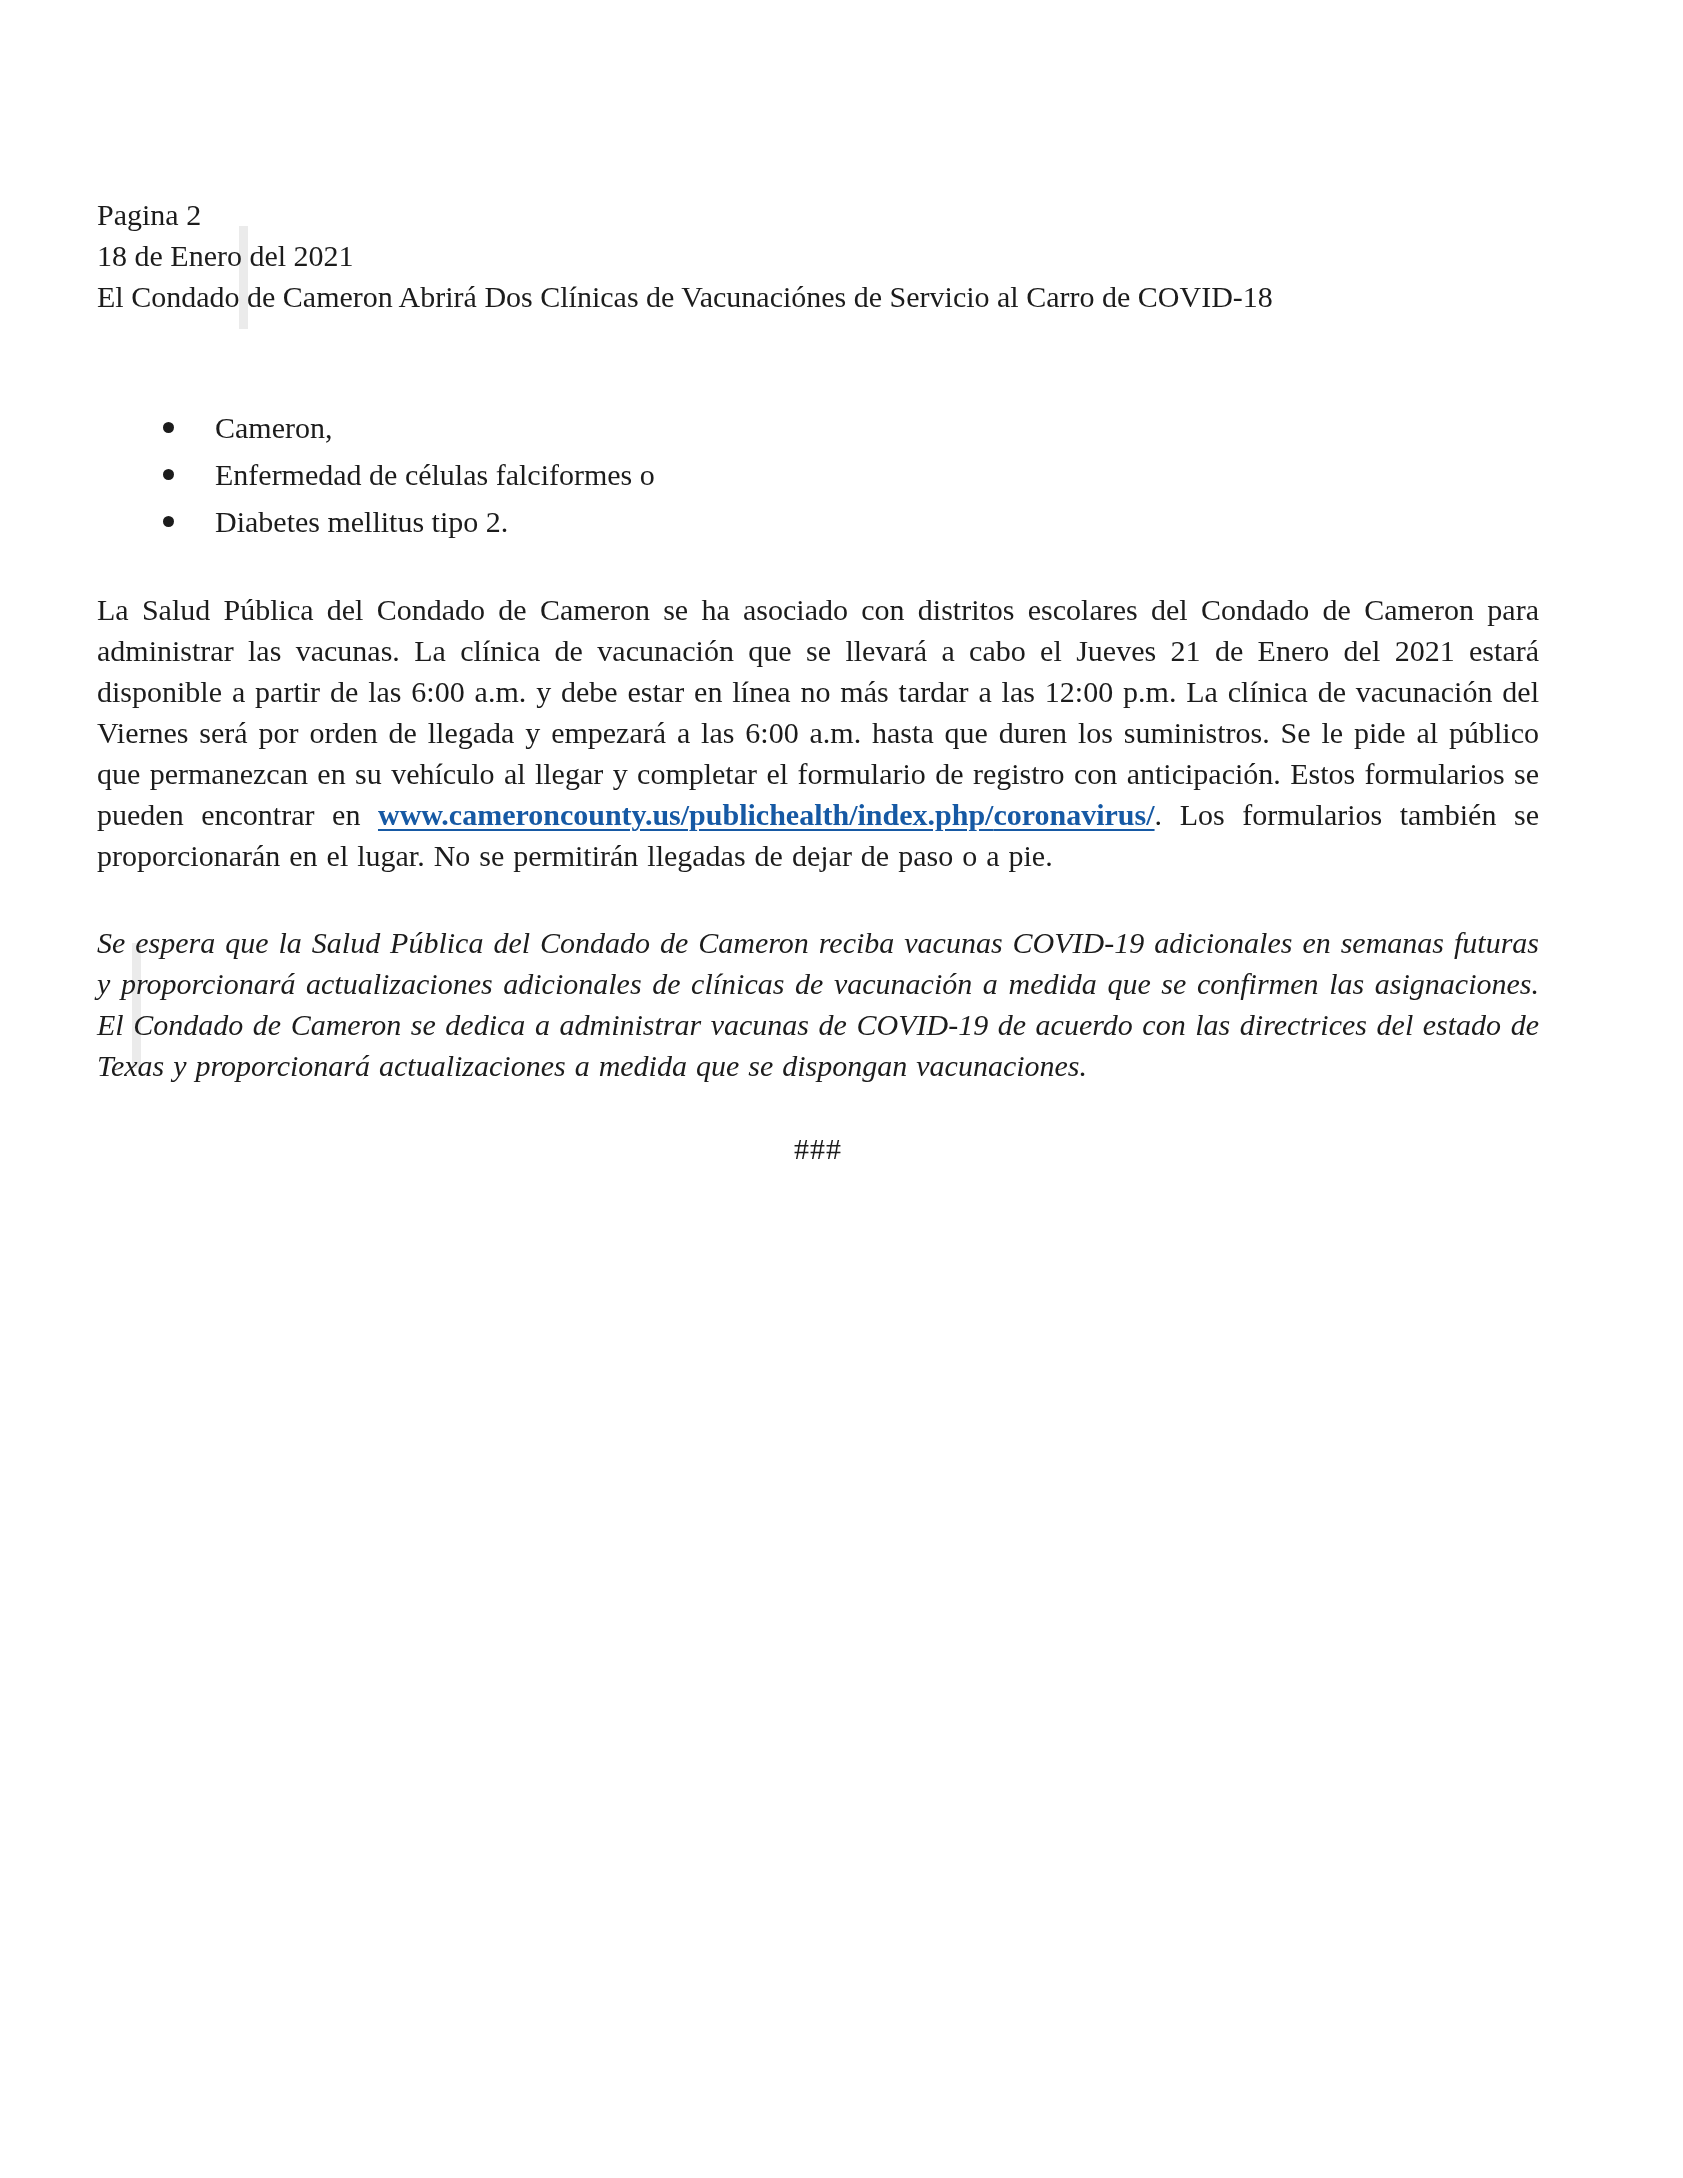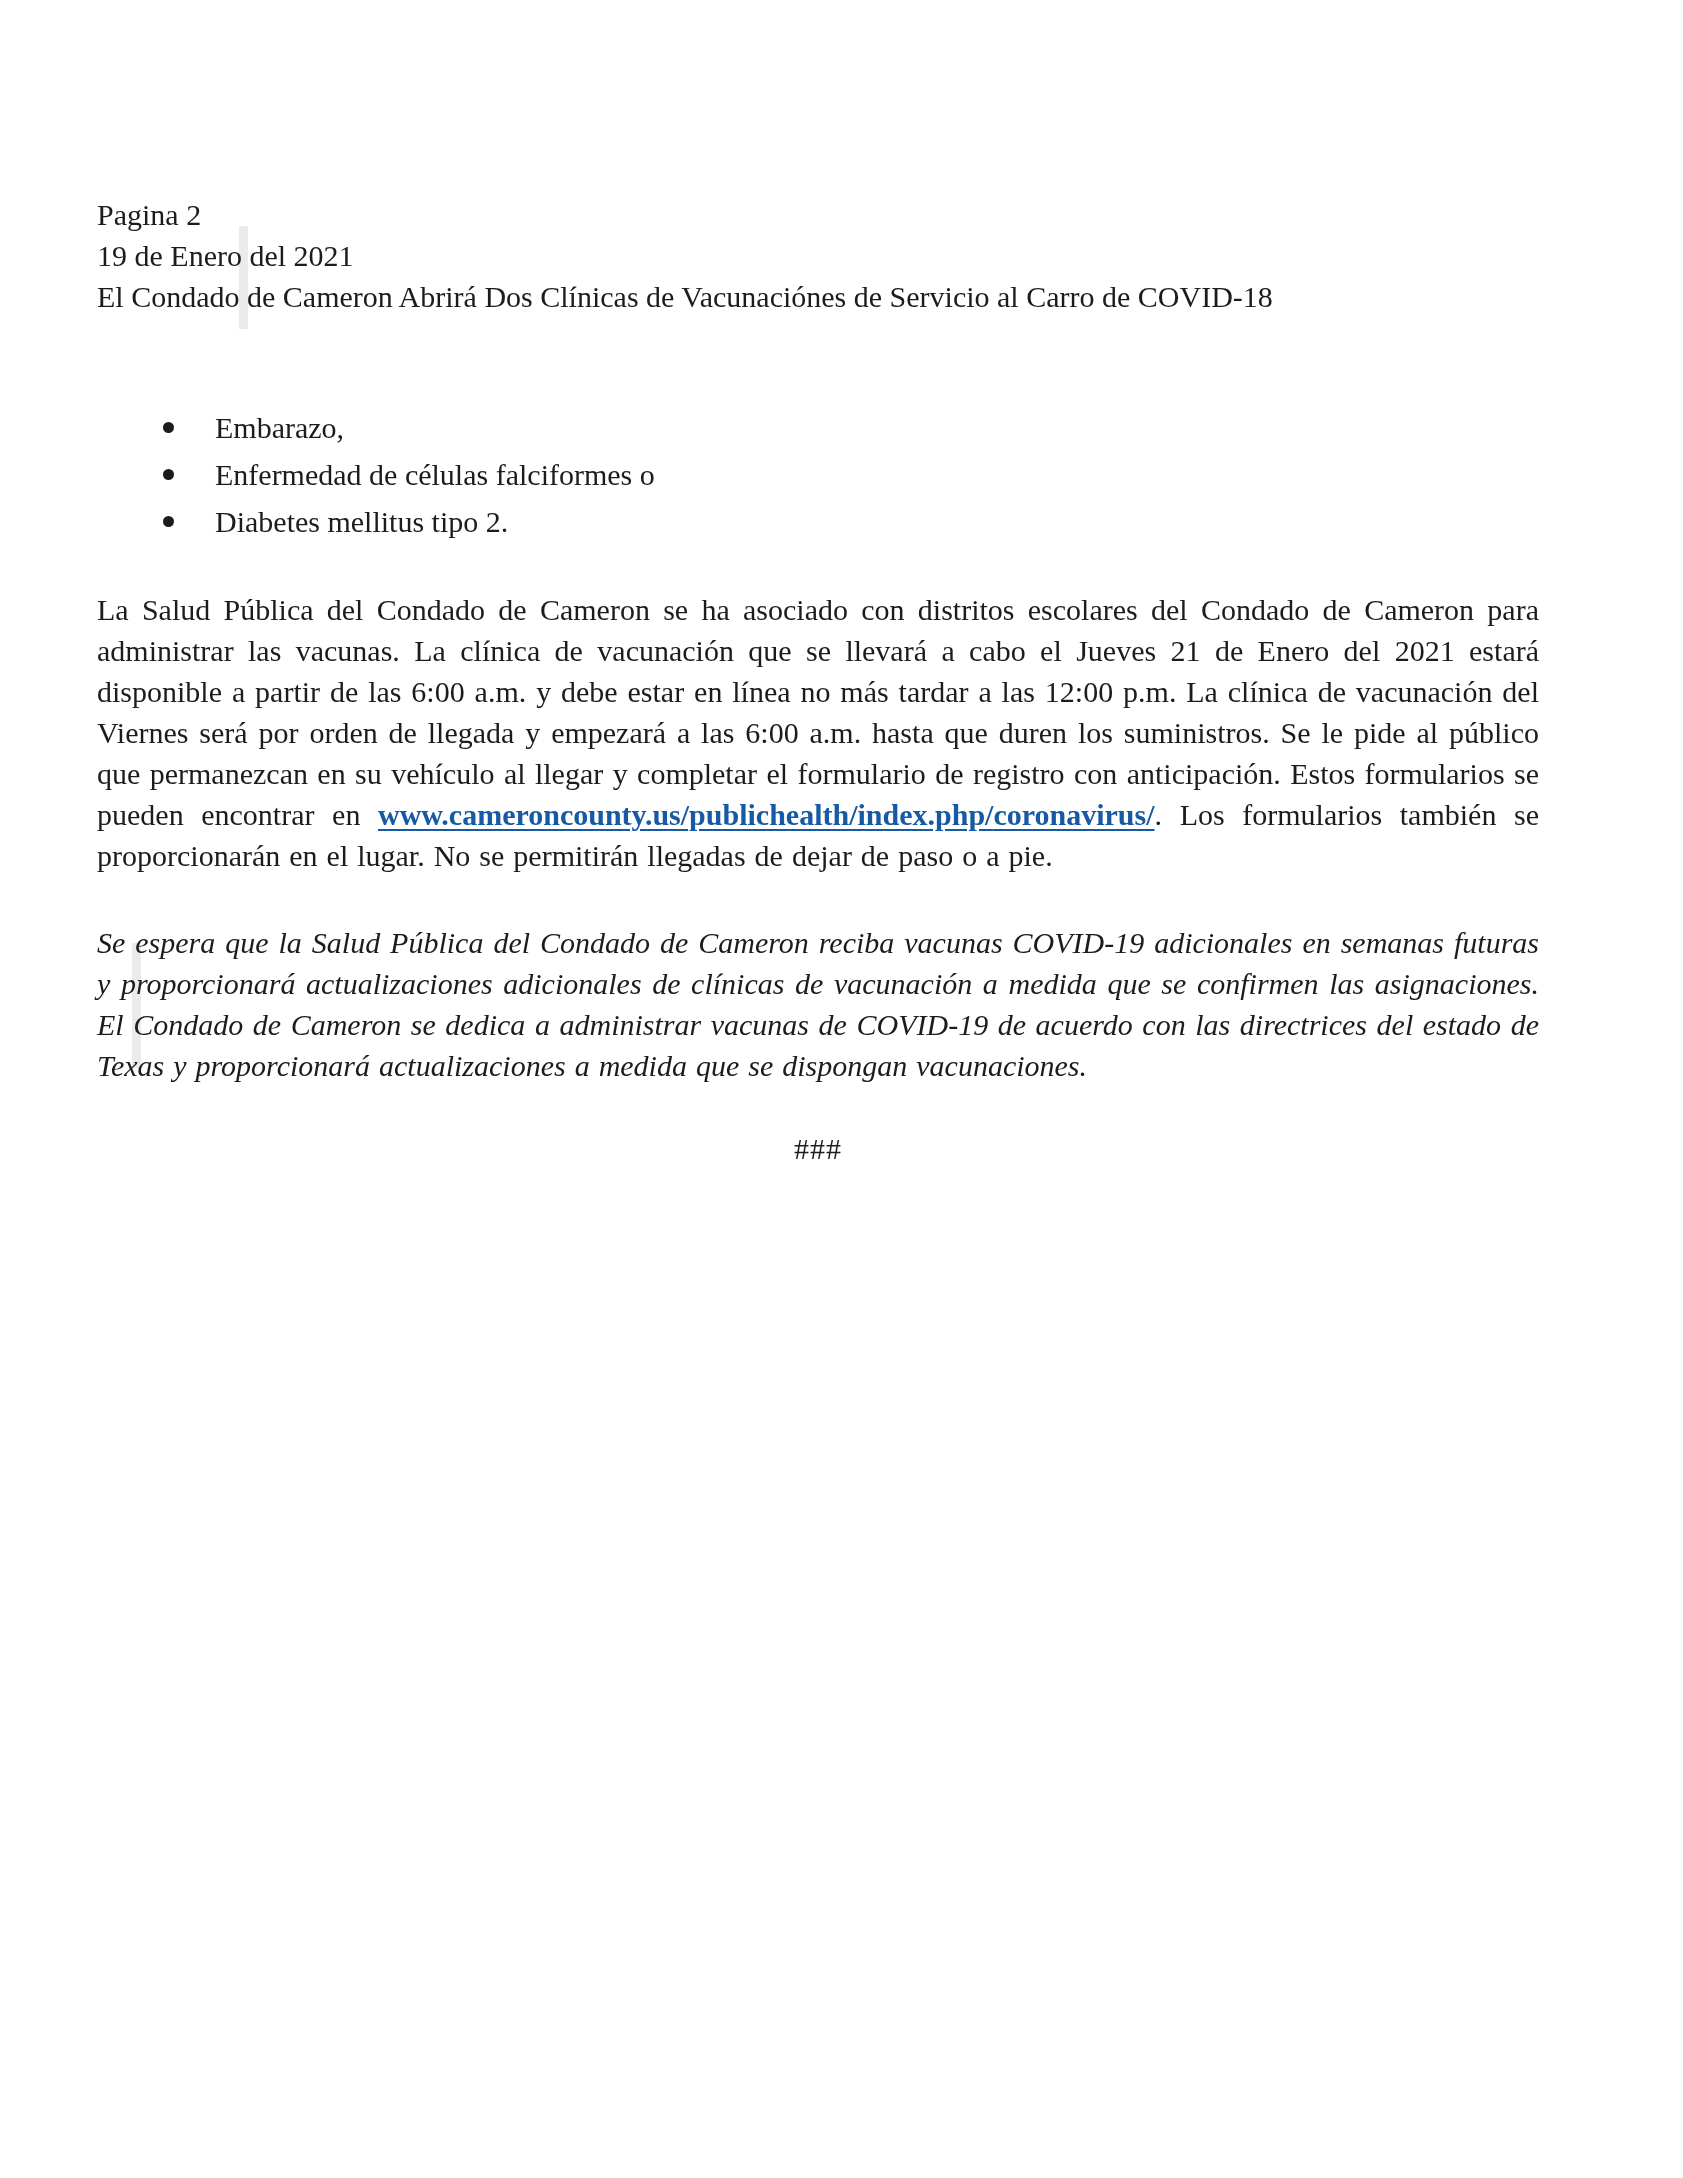--- a/index.html
+++ b/index.html
@@ -81,28 +81,28 @@
   .artifact-1 { left: 239px; top: 226px;  width: 9px; height: 103px; }
   .artifact-2 { left: 132px; top: 943px;  width: 9px; height: 125px; }
 </style>
 </head>
 <body>
 
 <div class="page">
 
   <header>
     <div class="hdr-line">Pagina 2</div>
-    <div class="hdr-line">19 de Enero del 2021</div>
+    <div class="hdr-line">18 de Enero del 2021</div>
     <div class="hdr-line">El Condado de Cameron Abrirá Dos Clínicas de Vacunaciónes de Servicio al Carro de COVID-18</div>
   </header>
 
   <ul class="bullet-list">
     <li class="bullet-item">
       <span class="bullet-dot"></span>
-      <span>Embarazo,</span>
+      <span>Cameron,</span>
     </li>
     <li class="bullet-item">
       <span class="bullet-dot"></span>
       <span>Enfermedad de células falciformes o</span>
     </li>
     <li class="bullet-item">
       <span class="bullet-dot"></span>
       <span>Diabetes mellitus tipo 2.</span>
     </li>
   </ul>

